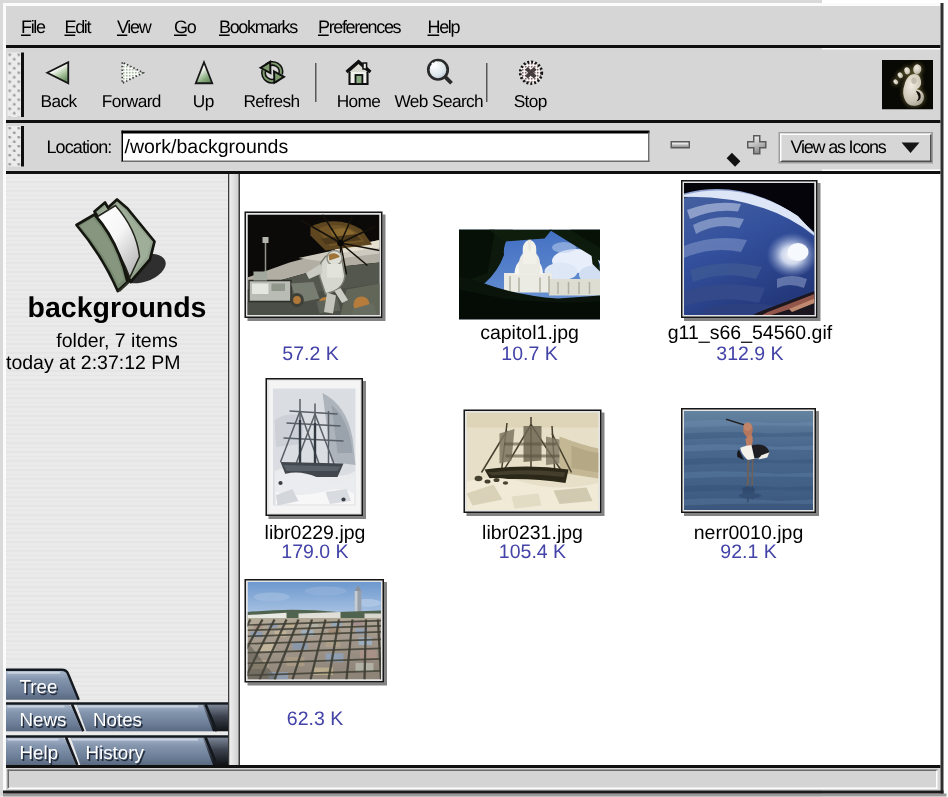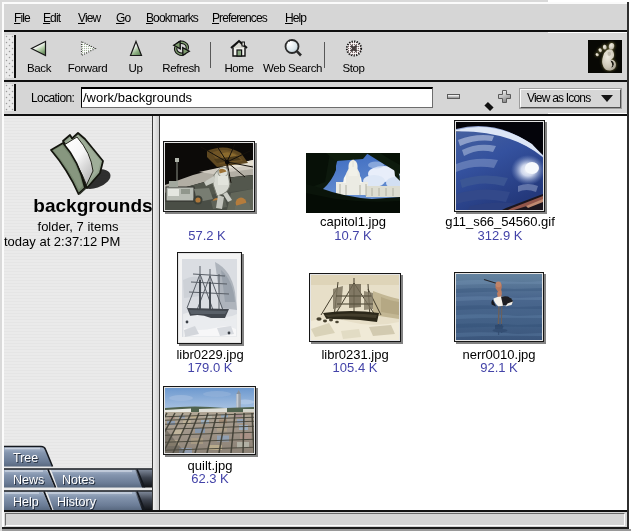--- a/index.html
+++ b/index.html
@@ -49,21 +49,21 @@
     box-shadow:0 0 0 1px #9d9d9d; box-sizing:border-box;
     font-size:12px;letter-spacing:-0.8px;line-height:17px;padding-left:6px;color:#000;}
   #droptri{left:601px;top:95px;width:0;height:0;border-left:6px solid transparent;border-right:6px solid transparent;border-top:7px solid #151515;}
   
   #sidebar{left:4px;top:116px;width:148px;height:394px;
     background:repeating-linear-gradient(#eaeaea 0 2px,#e5e5e5 2px 3px);}
   #split1{left:152px;top:116px;width:1px;height:394px;background:#3c3c3c;}
   #split2{left:153px;top:116px;width:6px;height:394px;background:linear-gradient(90deg,#efefef,#cfcfcf);}
   #split3{left:159px;top:116px;width:1px;height:394px;background:#3c3c3c;}
   #content{left:160px;top:116px;width:467px;height:394px;background:#fff;}
-  #sbtitle{left:4px;top:195px;width:148px;text-align:center;font-size:19px;font-weight:bold;color:#000;margin-left:15px;}
+  #sbtitle{left:4px;top:195px;width:148px;text-align:center;font-size:19px;font-weight:bold;color:#000;}
   #sbline1{left:4px;top:219px;width:148px;text-align:center;font-size:13px;color:#000;}
   #sbline2{left:4px;top:234px;width:148px;text-align:left;font-size:13px;color:#000;}
   
   .frame{position:absolute;border:1px solid #161616;background:#e4e4e4;padding:1px;box-shadow:2px 2px 0 rgba(30,30,30,.55);}
   .fname{position:absolute;font-size:13px;text-align:center;color:#000;white-space:nowrap;}
   .fsize{position:absolute;font-size:13px;text-align:center;color:#4343a8;white-space:nowrap;}
 </style>
 </head>
 <body>
 <div id="win">
@@ -610,21 +610,20 @@
   <div class="fname" style="left:303px;top:214px;width:100px">capitol1.jpg</div>
   <div class="fsize" style="left:303px;top:228px;width:100px">10.7 K</div>
   <div class="fname" style="left:440px;top:214px;width:120px">g11_s66_54560.gif</div>
   <div class="fsize" style="left:440px;top:228px;width:120px">312.9 K</div>
   <div class="fname" style="left:160px;top:347px;width:100px">libr0229.jpg</div>
   <div class="fsize" style="left:160px;top:360px;width:100px">179.0 K</div>
   <div class="fname" style="left:305px;top:347px;width:100px">libr0231.jpg</div>
   <div class="fsize" style="left:305px;top:360px;width:100px">105.4 K</div>
   <div class="fname" style="left:449px;top:347px;width:100px">nerr0010.jpg</div>
   <div class="fsize" style="left:449px;top:360px;width:100px">92.1 K</div>
-  <div class="fname" style="left:160px;top:458px;width:100px">quilt.jpg</div>
   <div class="fsize" style="left:160px;top:471px;width:100px">62.3 K</div>
 
   <div class="abs" id="sep4"></div>
   <div class="abs" id="status"></div>
   <div class="abs" id="statusbox"></div>
   <div class="abs" id="bottomline"></div>
   <div class="abs" id="hl-top"></div>
   <div class="abs" id="hl-left"></div>
   <div class="abs" id="dk-right"></div>
   <div class="abs" id="dk-bottom"></div>

